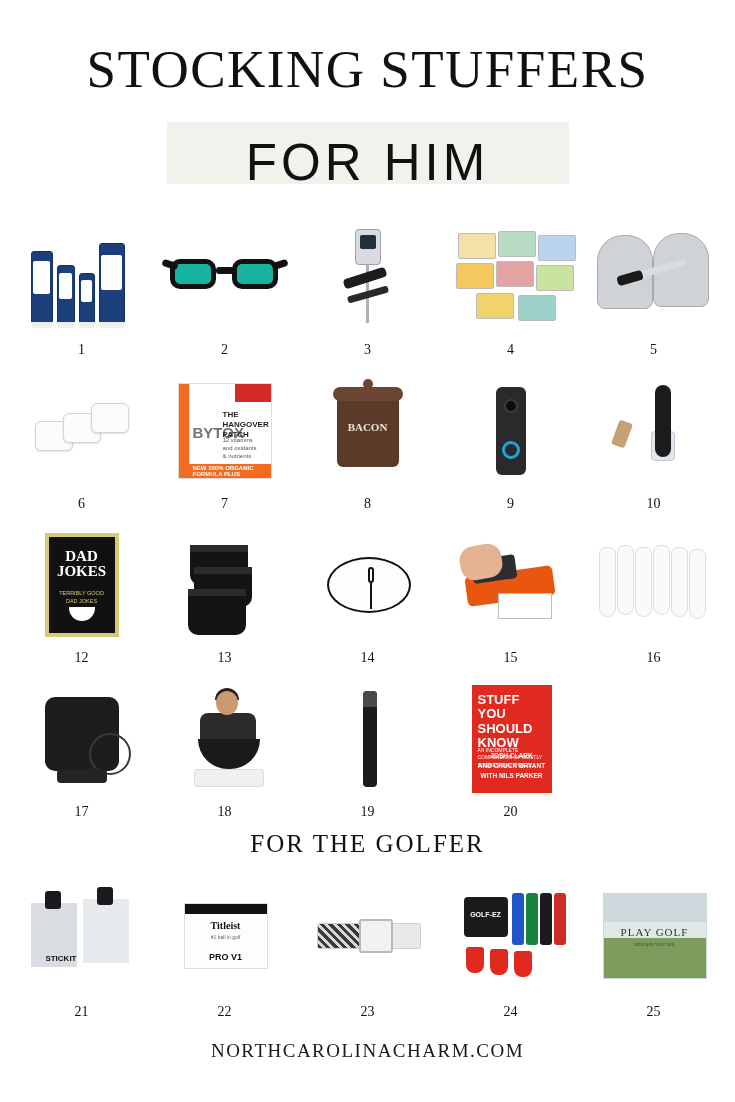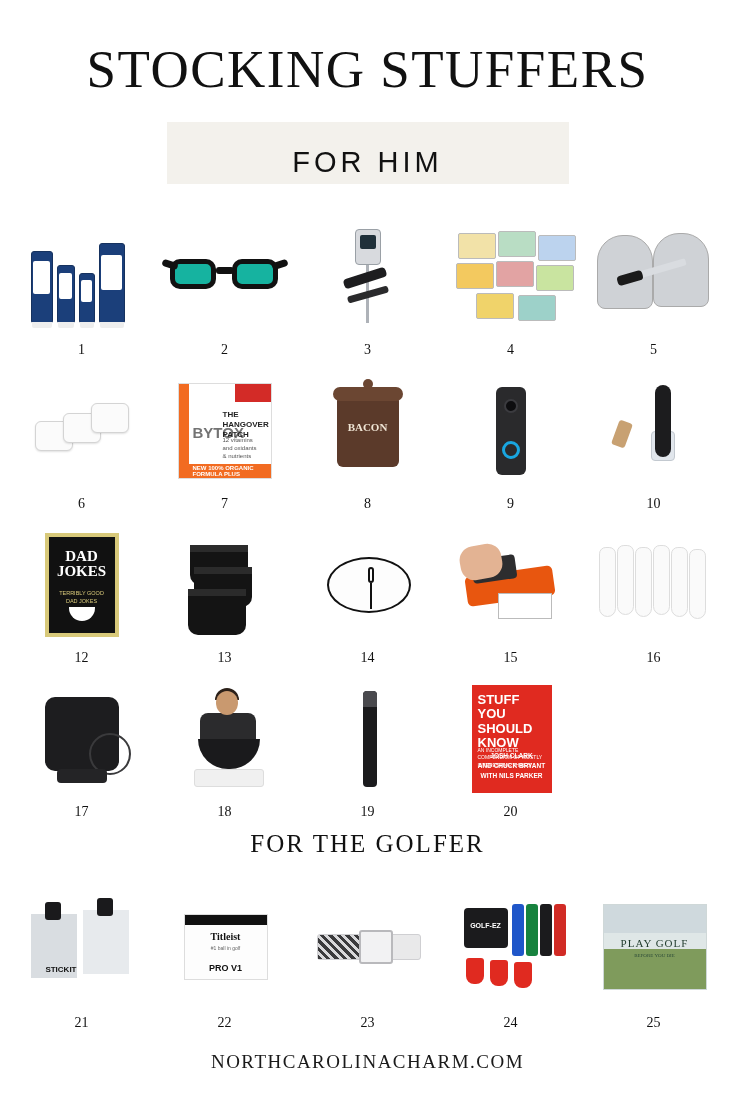--- a/index.html
+++ b/index.html
@@ -27,21 +27,21 @@
     margin: 24px auto 0;
     width: 402px;
     height: 62px;
     background: #f3f1ec;
     display: flex;
     align-items: center;
     justify-content: center;
   }
   .title-sub {
     font-family: "Liberation Sans", sans-serif;
-    font-size: 29px;
+    font-size: 51px;
     letter-spacing: 4px;
     color: #111;
     font-weight: 400;
     margin-top: 20px;
   }
 
   .grid {
     margin-top: 28px;
     display: grid;
     grid-template-columns: repeat(5, 1fr);
@@ -65,21 +65,21 @@
     margin-top: 2px;
     margin-bottom: 8px;
   }
 
   .section-head {
     font-family: "Liberation Serif", serif;
     font-size: 25px;
     letter-spacing: 2px;
     text-align: center;
     color: #111;
-    margin: 2px 0 27px;
+    margin: 2px 0 16px;
   }
 
   .footer {
     text-align: center;
     font-family: "Liberation Serif", serif;
     font-size: 19px;
     letter-spacing: 1.5px;
     color: #1a1a1a;
     margin-top: 12px;
   }

